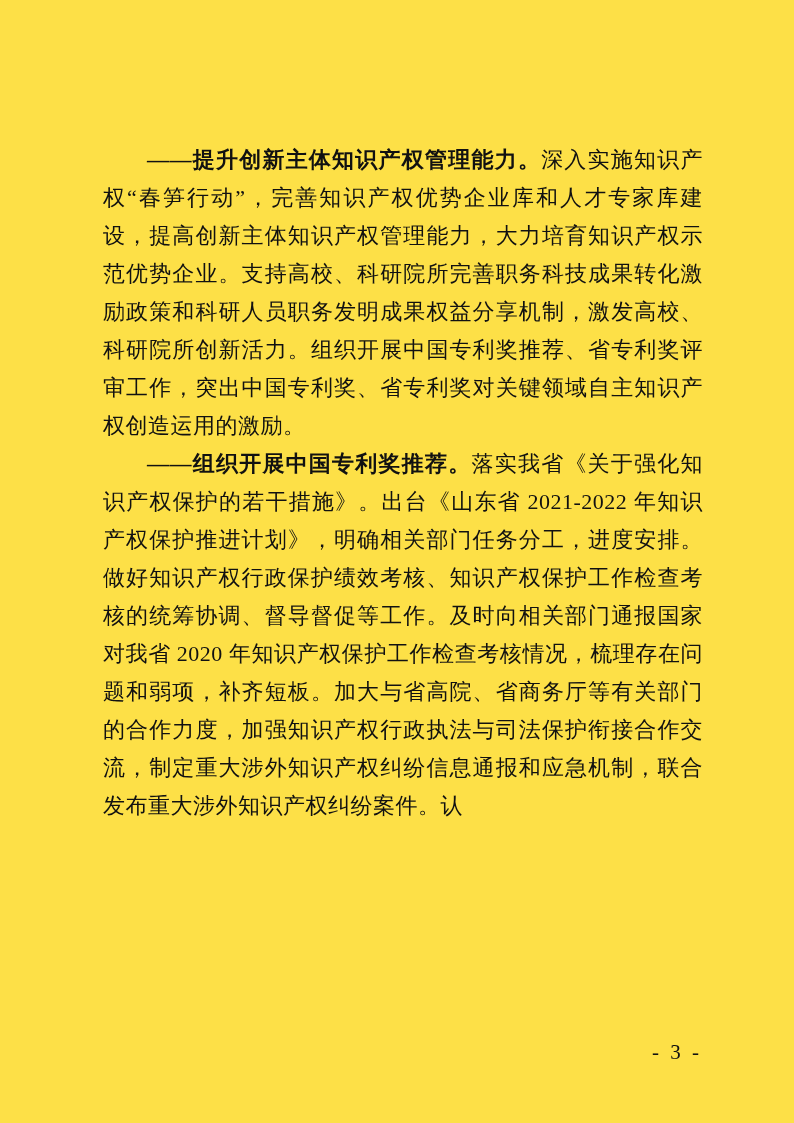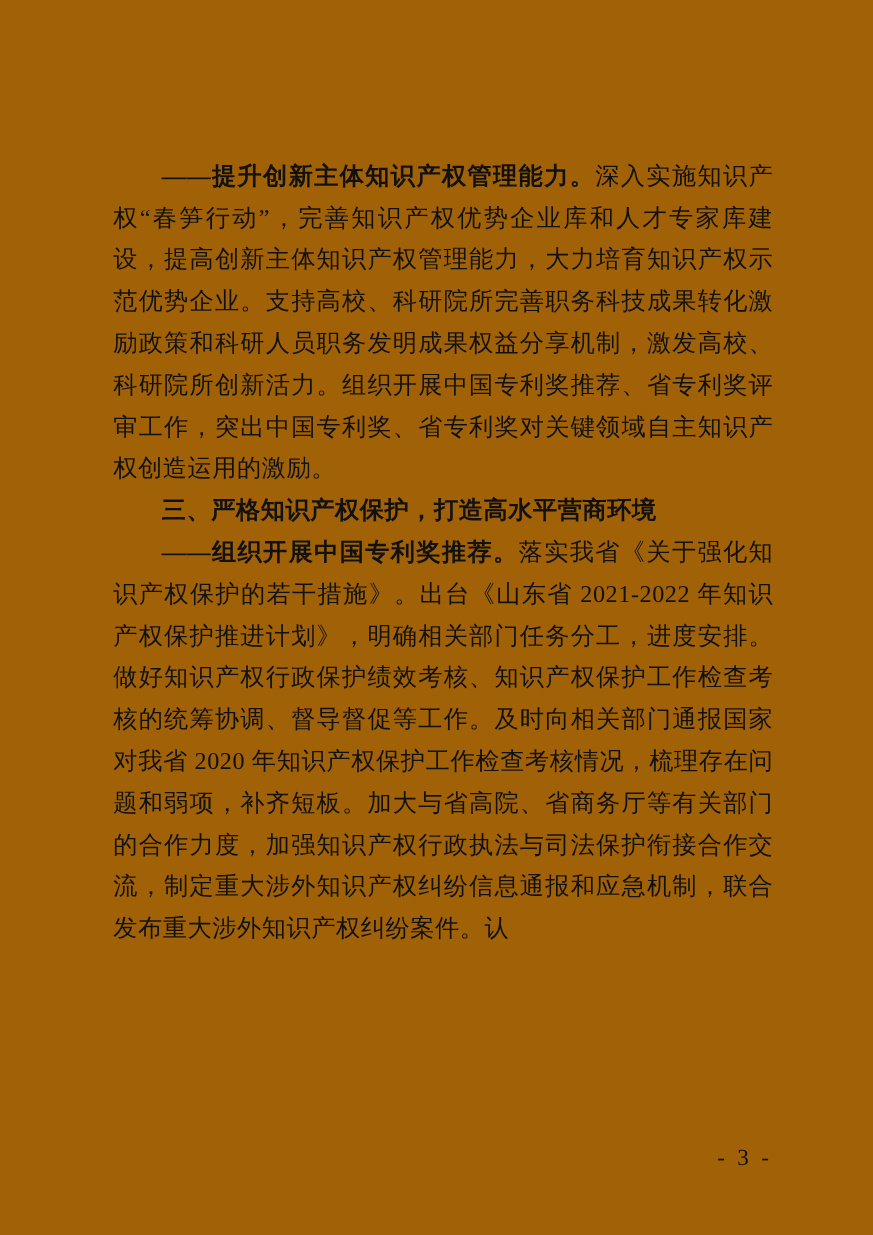--- a/index.html
+++ b/index.html
@@ -5,21 +5,21 @@
   html, body {
     margin: 0;
     padding: 0;
     background: #e8e8e8;
   }
   .page {
     position: relative;
     width: 794px;
     height: 1123px;
     margin: 0 auto;
-    background: #a16207;
+    background: #fde047;
     overflow: hidden;
     color: #111111;
   }
   .content {
     position: absolute;
     left: 103px;
     top: 141px;
     width: 600px;
   }
   .para {
@@ -58,21 +58,20 @@
 <body>
 
 <div class="page">
   <div class="content">
 
     <p class="para">
       <span class="lead">——提升创新主体知识产权管理能力。</span><span>深入实施知识产权“春笋行动”，完善知识产权优势企业库和人才专家库建设，提高创新主体知识产权管理能力，大力培育知识产权示范优势企业。支持高校、科研院所完善职务科技成果转化激励政策和科研人员职务发明成果权益分享机制，激发高校、科研院所创新活力。组织开展中国专利奖推荐、省专利奖评审工作，突出中国专利奖、省专利奖对关键领域自主知识产权创造运用的激励。</span>
     </p>
 
 
-    <h2 class="heading">三、严格知识产权保护，打造高水平营商环境</h2>
 
     <p class="para">
       <span class="lead">——组织开展中国专利奖推荐。</span><span>落实我省《关于强化知识产权保护的若干措施》。出台《山东省 2021-2022 年知识产权保护推进计划》，明确相关部门任务分工，进度安排。做好知识产权行政保护绩效考核、知识产权保护工作检查考核的统筹协调、督导督促等工作。及时向相关部门通报国家对我省 2020 年知识产权保护工作检查考核情况，梳理存在问题和弱项，补齐短板。加大与省高院、省商务厅等有关部门的合作力度，加强知识产权行政执法与司法保护衔接合作交流，制定重大涉外知识产权纠纷信息通报和应急机制，联合发布重大涉外知识产权纠纷案件。认</span>
     </p>
 
   </div>
 
   <div class="page-number">- 3 -</div>
 </div>
 

